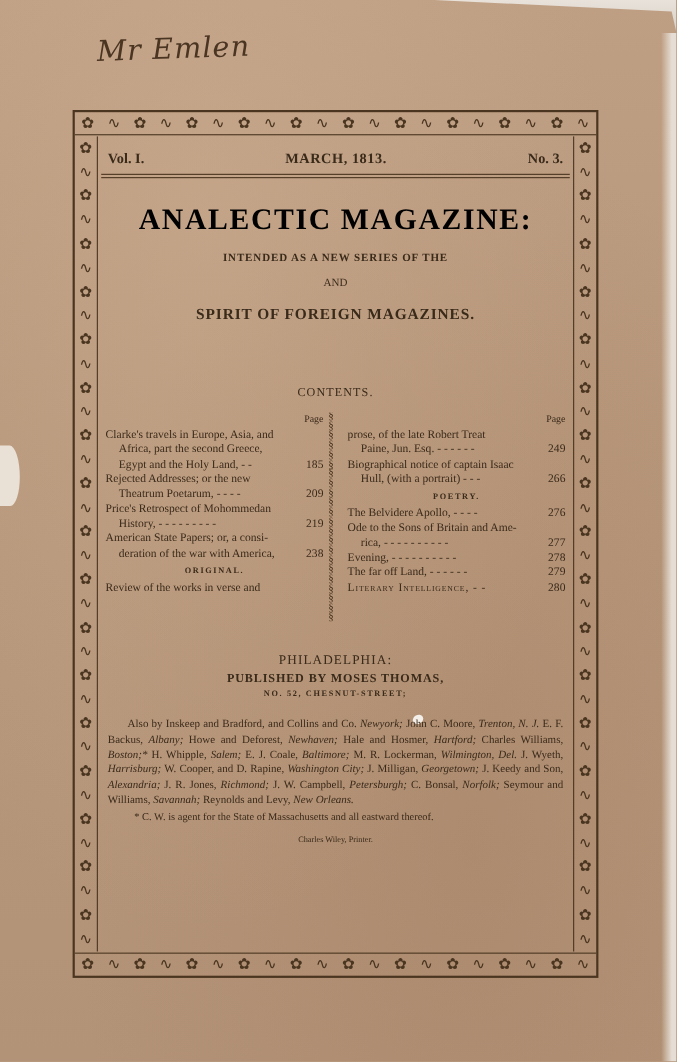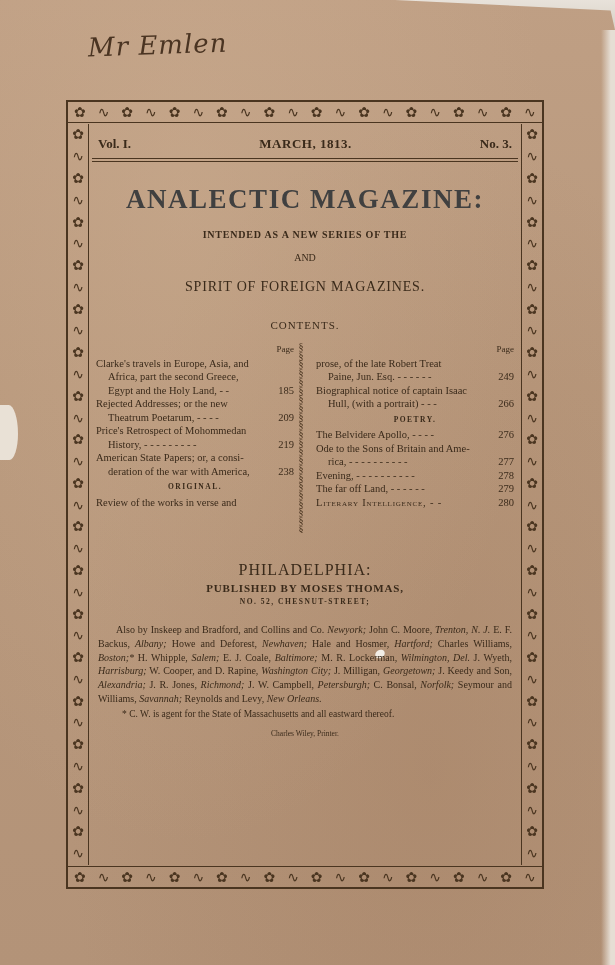--- a/index.html
+++ b/index.html
@@ -58,43 +58,43 @@
   }
   .masthead {
     display:flex; justify-content:space-between; align-items:flex-end;
     padding:10px 6px 6px 6px;
     font-weight:bold; font-size:13px;gap:44px;
   }
   .masthead .date { font-size:13px; letter-spacing:0.5px; }
   .double-rule { border-top:1.5px solid #4a3520; border-bottom:1px solid #4a3520; height:2px; margin:0 0 22px 0; }
   .center { text-align:center; }
   .the { font-size:13px; font-weight:bold; letter-spacing:1px; margin-bottom:6px; }
-  .title { font-size:27px; font-weight:bold; letter-spacing:1.5px; margin-bottom:14px; color:#404040; }
+  .title { font-size:27px; font-weight:bold; letter-spacing:1.5px; margin-bottom:14px; color:#000000; }
   .intended { font-size:10px; font-weight:bold; letter-spacing:0.8px; margin-bottom:12px; }
   .select-reviews { font-size:17px; font-weight:bold; letter-spacing:1px; margin-bottom:12px; }
   .and { font-size:10px; font-weight:normal; margin-bottom:16px; }
-  .spirit { font-size:14px; font-weight:normal; letter-spacing:0.8px; margin-bottom:24px; }
+  .spirit { font-size:14px; font-weight:bold; letter-spacing:0.8px; margin-bottom:56px; }
   .contents-h { font-size:11px; letter-spacing:1px; margin-bottom:12px; }
   .cols { display:flex; position:relative; font-size:10.5px; line-height:13.5px; }
   .col { width:198px; }
   .col.left { padding-left:4px; }
   .col.right { padding-left:8px; }
   .divider {
     width:14px; display:flex; flex-direction:column; align-items:center;
     font-size:10px; line-height:8.7px; color:#4a3520; overflow:hidden; height:190px;
   }
   .sec-h { text-align:center; font-size:7.5px; letter-spacing:1.5px; font-weight:bold; margin:2px 0 2px 0; }
   .page-lbl { text-align:right; font-size:9px; }
   .entry { display:flex; }
   .entry .txt { flex:1; }
   .entry .pg { width:24px; text-align:right; }
   .indent { padding-left:12px; }
   .lit { font-variant:small-caps; letter-spacing:0.8px; }
   .imprint { margin-top:28px; }
-  .city { font-size:16px; letter-spacing:1px; margin-bottom:3px; }
+  .city { font-size:12px; letter-spacing:1px; margin-bottom:3px; }
   .publisher { font-size:11px; font-weight:bold; letter-spacing:0.8px; margin-bottom:3px; }
   .address { font-size:7.5px; font-weight:bold; letter-spacing:1.5px; margin-bottom:17px; }
   .agents { font-size:10px; line-height:13.8px; text-align:justify; padding:0 6px; text-indent:18px; }
   .agents i { font-style:italic; }
   .note { font-size:9.5px; margin-top:3px; padding-left:30px; }
   .printer { font-size:7.5px; margin-top:10px; }
   .hole { position:absolute; left:375px; top:650px; width:10px; height:8px; background:#f3eee7; border-radius:50%; transform:rotate(-30deg); }
 </style>
 </head>
 <body>

